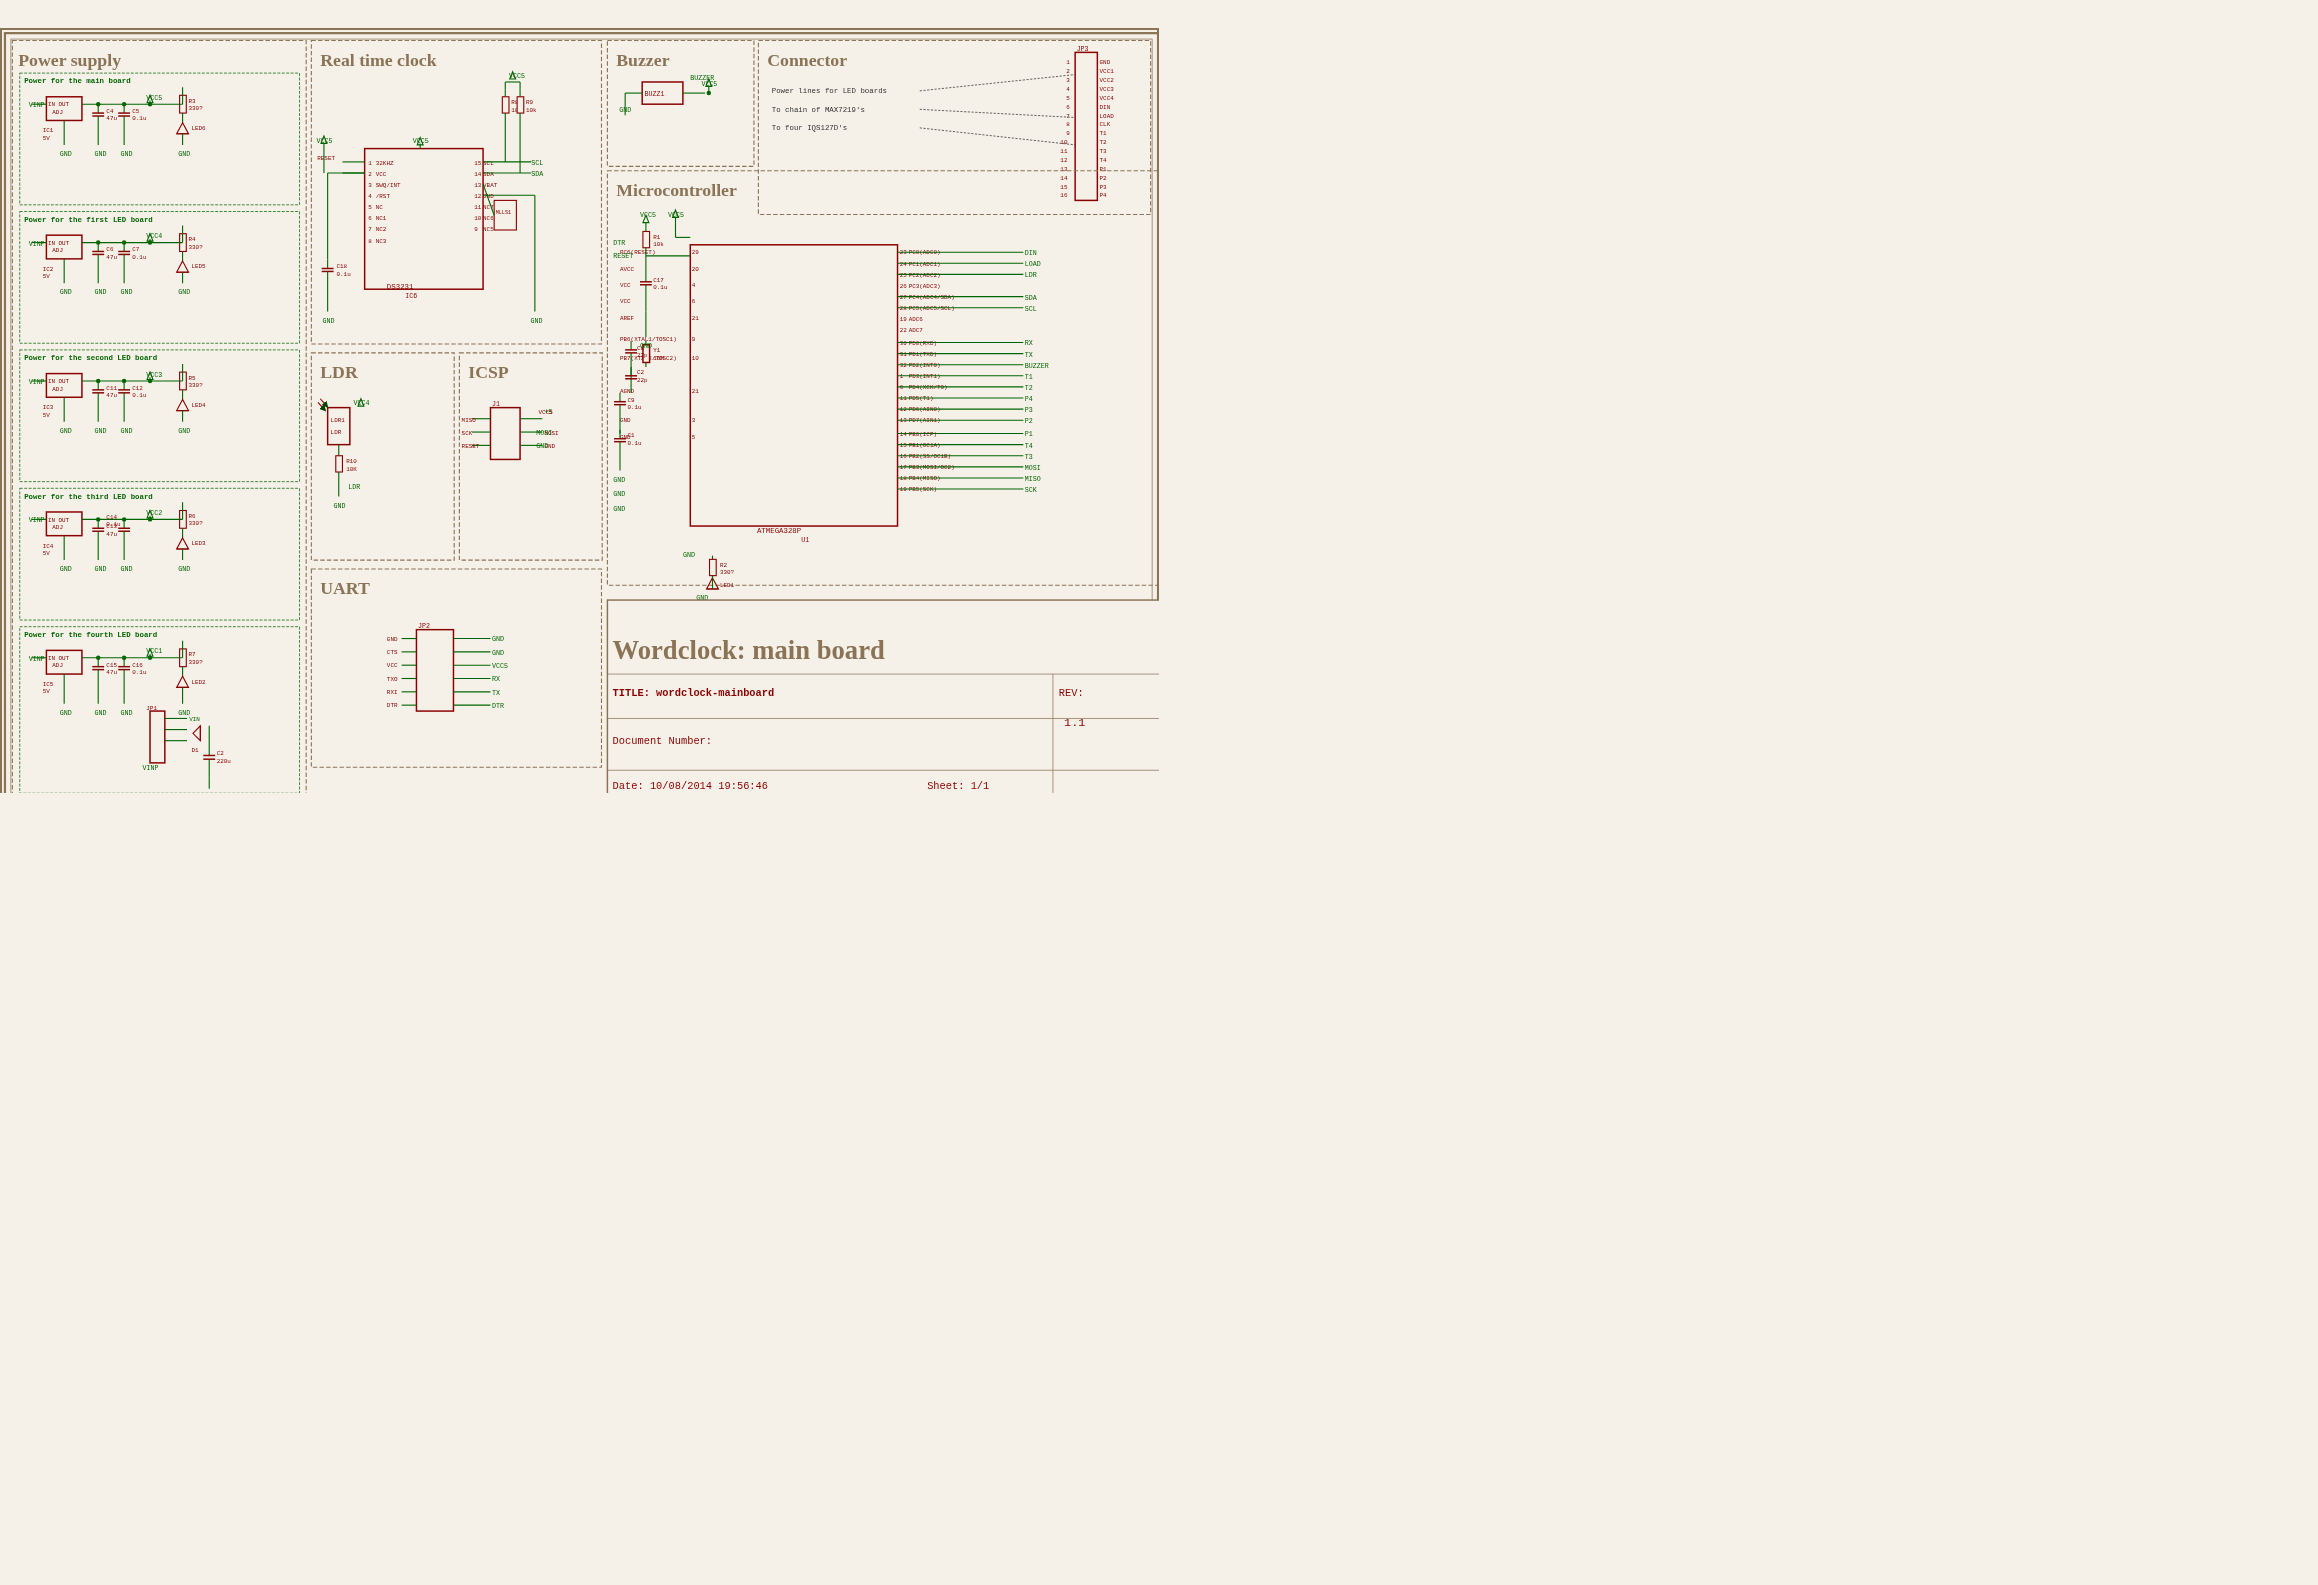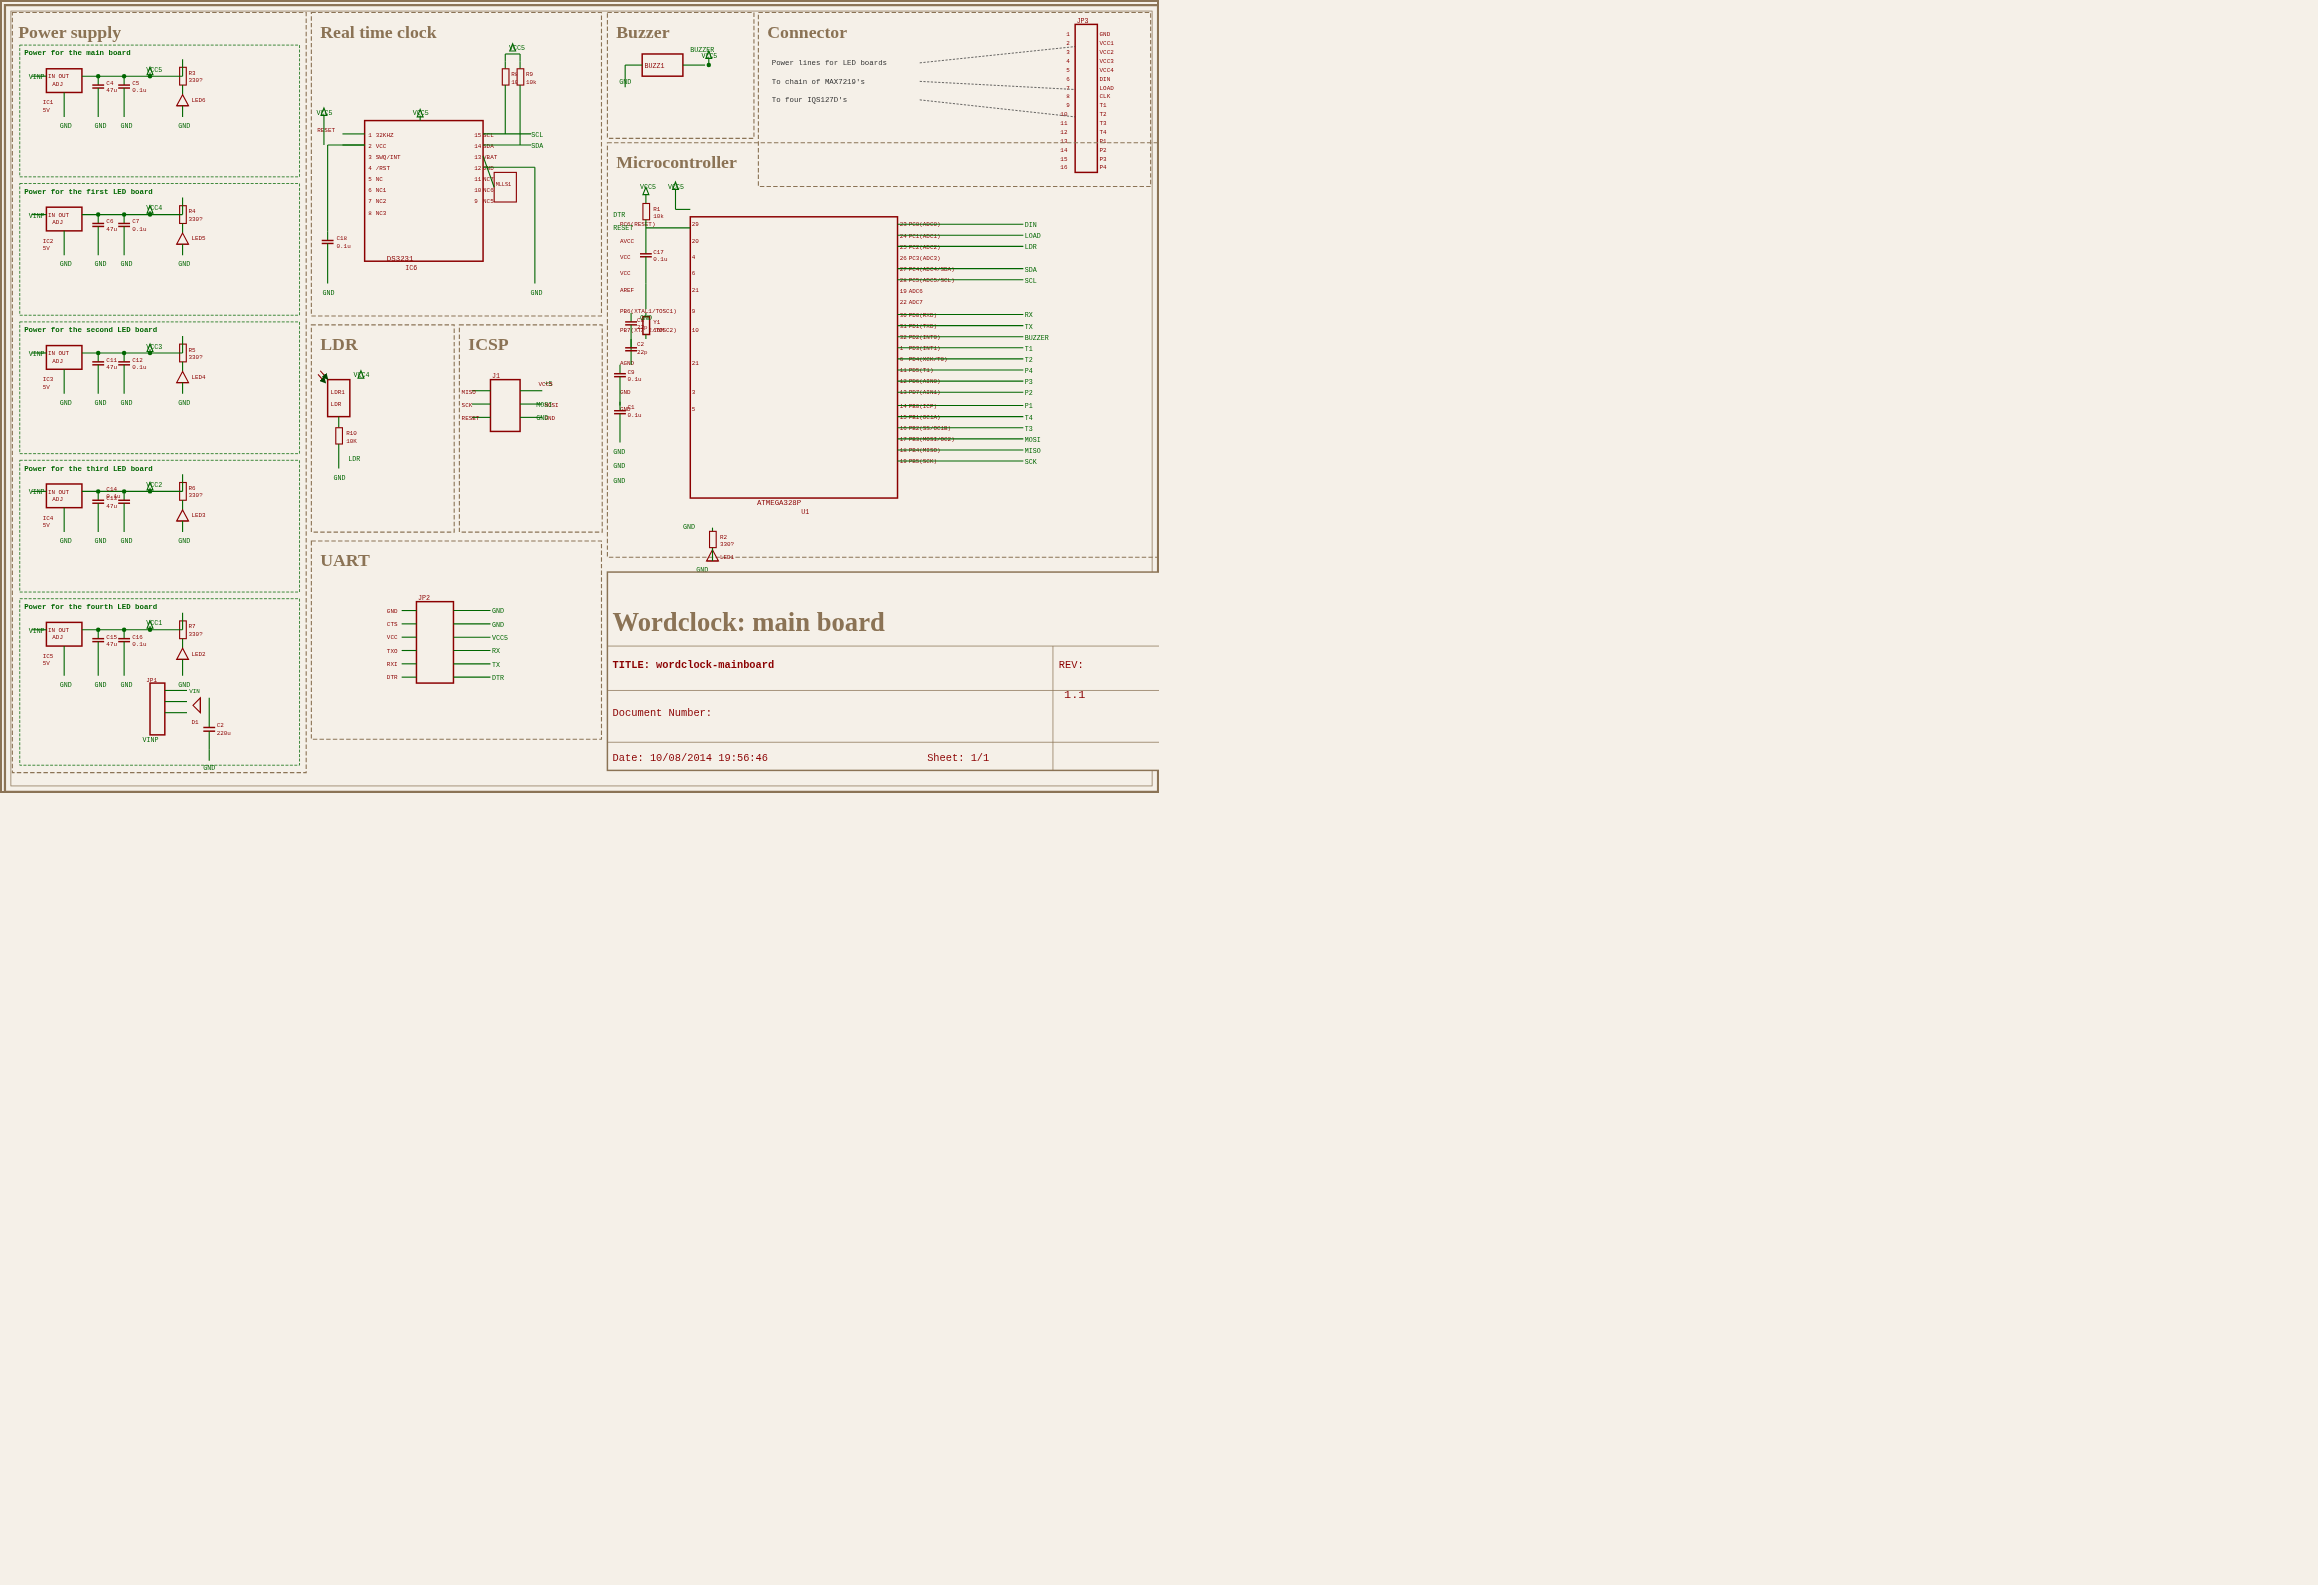--- a/index.html
+++ b/index.html
@@ -10,20 +10,21 @@
       height: 793px;
       overflow: hidden;
     }
     .schematic-page {
       width: 1159px;
       height: 793px;
       background: #f5f0e8;
       border: 2.2px solid #8b7355;
       position: relative;
       padding: 6px;
+      margin-top: 28px;
     }
     
     .schematic-svg {
       position: absolute;
       top: 0; left: 0;
       width: 1159px;
       height: 793px;
       pointer-events: none;
     }
   </style>

